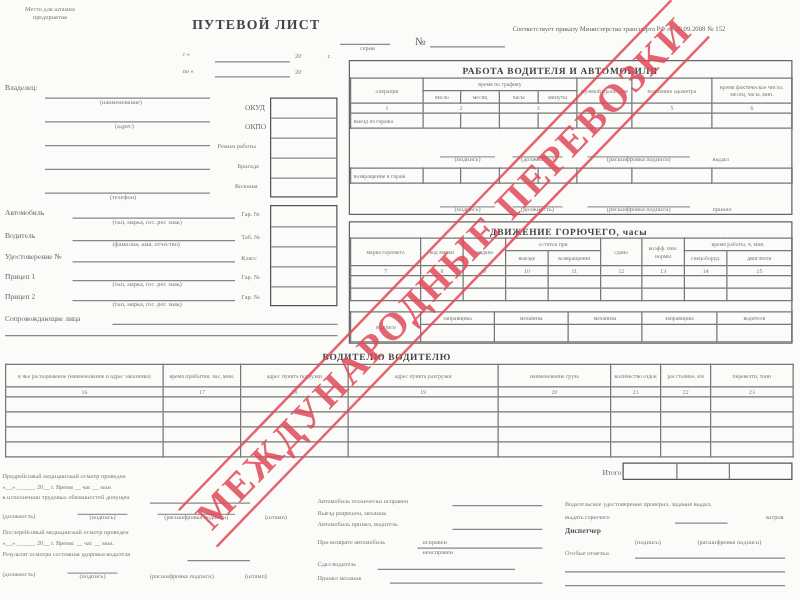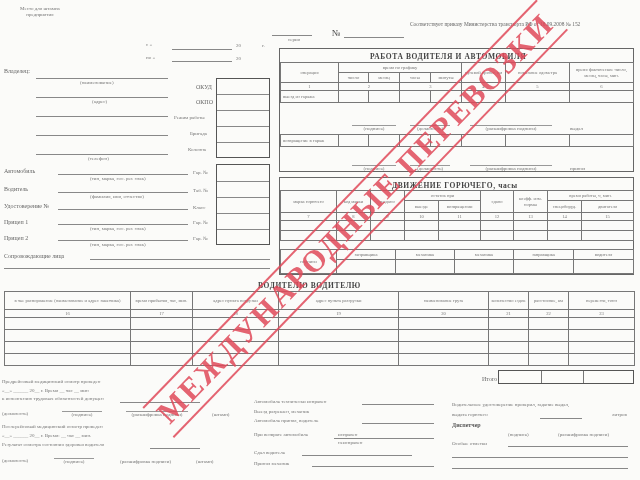--- a/index.html
+++ b/index.html
@@ -18,20 +18,21 @@
   .stamp-inner{display:inline-block;border-top:2px solid #e04a5a;border-bottom:2px solid #e04a5a;padding:2px 6px;color:#e04a5a;font-family:"Liberation Serif",serif;font-weight:bold;font-size:31px;letter-spacing:2px;opacity:0.85;white-space:nowrap;}
 </style>
 </head>
 <body>
 
 <div class="abs t" style="left:20px;top:6px;text-align:center;">
   <div>Место для штампа</div>
     <div style="margin-top:1px">предприятия</div>
 </div>
 <div class="abs title" style="left:130px;top:15px;width:150px;">
+  <div>ПУТЕВОЙ ЛИСТ</div>
 </div>
 <div class="abs t" style="left:146px;top:42px;">с «</div>
 <div class="line" style="left:172px;top:49px;width:60px;"></div>
 <div class="abs t" style="left:236px;top:43px;">20</div>
 <div class="abs t" style="left:262px;top:43px;">г.</div>
 <div class="abs t" style="left:146px;top:55px;">по «</div>
 <div class="line" style="left:172px;top:61px;width:60px;"></div>
 <div class="abs t" style="left:236px;top:56px;">20</div>
 
 <div class="line" style="left:272px;top:35px;width:40px;"></div>

